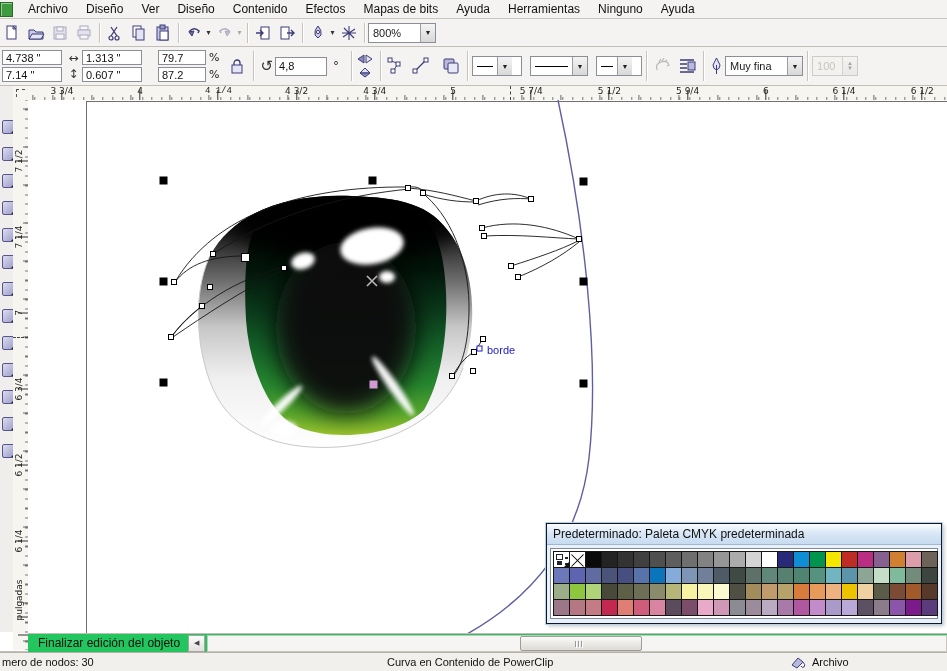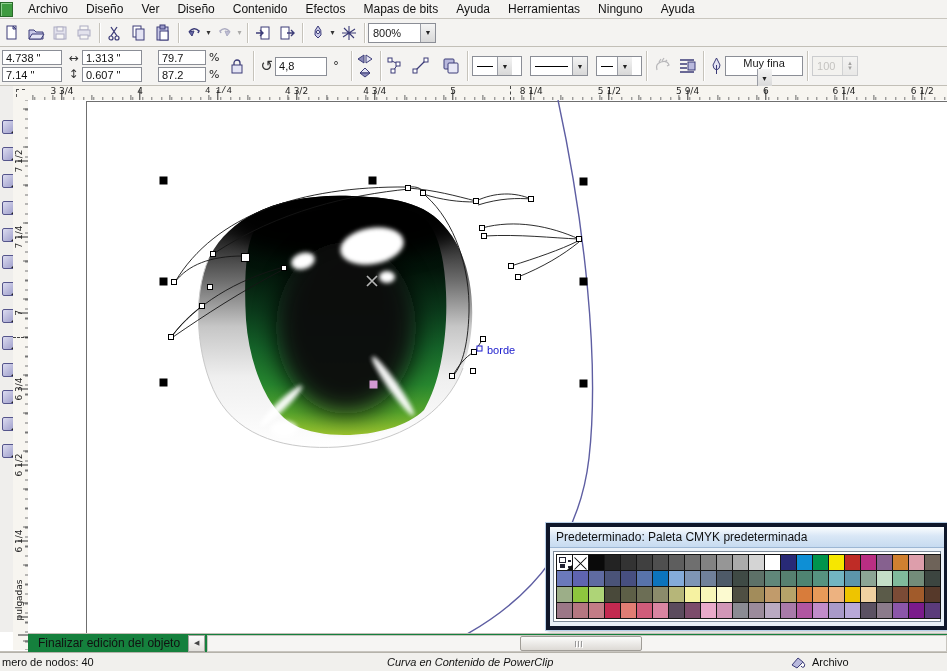--- a/index.html
+++ b/index.html
@@ -65,52 +65,52 @@
   .hlab{position:absolute;top:0;transform:translateX(-50%);font-size:9px;color:#222;
         font-family:"DejaVu Sans",sans-serif;white-space:nowrap;}
   .vlab{position:absolute;left:6px;transform:translate(-50%,-50%) rotate(-90deg);font-size:9px;color:#222;
         font-family:"DejaVu Sans",sans-serif;white-space:nowrap;}
   .hmark{position:absolute;left:482px;top:0;height:14px;border-left:1px dashed #444;}
   .vmark{position:absolute;top:237px;left:0;width:15px;border-top:1px dashed #444;}
   
   .canvas{position:absolute;left:28px;top:100px;width:919px;height:533px;background:#fff;overflow:hidden;}
   
   .palwin{position:absolute;left:546px;top:523px;width:394px;height:99px;background:#e9f0f8;
-          border:4px solid #0f172a;box-shadow:0 0 0 1px #b9d0e8,2px 2px 4px rgba(0,0,0,.25);}
+          border:1px solid #0f172a;box-shadow:0 0 0 1px #b9d0e8,2px 2px 4px rgba(0,0,0,.25);}
   .paltitle{height:20px;background:linear-gradient(#fbfdfe,#d9e7f6 45%,#c7dbf0);
             border-bottom:1px solid #9db7d4;font-size:12px;color:#101010;display:flex;
             align-items:center;padding-left:6px;}
   .palbody{margin:3px;border:1px solid #7d8a99;background:#fff;padding:2px;}
   .palgrid{display:grid;grid-template-columns:repeat(24,15px);grid-auto-rows:15px;gap:1px;
            background:#151515;border:1px solid #151515;width:383px;}
   .swatch{width:15px;height:15px;}
   .sw-x{background:#fff;position:relative;}
   .sw-x::before,.sw-x::after{content:"";position:absolute;left:-1px;right:-1px;top:50%;height:1px;background:#000;}
   .sw-x::before{transform:rotate(45deg);} .sw-x::after{transform:rotate(-45deg);}
   .sw-menu{background:#fff;position:relative;}
   .sw-menu::before{content:"";position:absolute;left:2px;top:2px;width:5px;height:4px;border:1px solid #223;
                    box-shadow:0 6px 0 -1px #223,7px 1px 0 -2px #223,7px 7px 0 -2px #223;}
   .sw-menu::after{content:"";position:absolute;right:0;bottom:0;border-left:5px solid transparent;
                   border-bottom:5px solid #111;}
   
-  .tabbar{position:absolute;left:28px;top:633px;width:919px;height:18px;background:#15803d;
+  .tabbar{position:absolute;left:28px;top:633px;width:919px;height:18px;background:#22c55e;
           border-top:1px solid #c2bfb7;display:flex;align-items:center;text-align:center;}
   .fillerbl{position:absolute;left:0;top:651px;width:28px;height:1px;background:#c2bfb7;}
   .edit-tab{font-size:12px;color:#111;padding-left:10px;white-space:nowrap;}
   .scroll-left{width:15px;height:15px;border:1px solid #a8a5a0;background:linear-gradient(#fcfcfc,#e2e0dc);
                margin-left:8px;display:flex;align-items:center;justify-content:center;font-size:7px;color:#444;}
   .scroll-track{flex:1;height:15px;background:#f6f5f3;border:1px solid #c8c5bf;margin-left:2px;position:relative;}
   .scroll-thumb{position:absolute;left:312px;top:0;width:120px;height:13px;background:linear-gradient(#fbfbfa,#dddad5);
                border:1px solid #a09d97;border-radius:2px;}
   .scroll-thumb::before{content:"";position:absolute;left:54px;top:4px;width:1px;height:6px;background:#999;
                box-shadow:3px 0 0 #999,6px 0 0 #999,1px 1px 0 #fff,4px 1px 0 #fff,7px 1px 0 #fff;}
   .statusbar{position:absolute;left:0;top:652px;width:947px;height:19px;background:#f1f0ed;
              border-top:1px solid #b5b2aa;font-size:11px;color:#111;}
   .st-left{position:absolute;left:2px;top:3px;}
-  .st-center{position:absolute;left:387px;top:3px;font-style:italic;}
+  .st-center{position:absolute;left:387px;top:3px;}
   .st-fill{position:absolute;left:812px;top:3px;}
   .bucket{position:absolute;left:790px;top:3px;}
 </style>
 </head>
 <body>
 
 <div class="menubar">
   <div class="doc-icon"></div>
   <span class="menu-item">Archivo</span>
   <span class="menu-item">Diseño</span>
@@ -308,21 +308,21 @@
     <svg width="20" height="20">
         <path d="M3,4 h14 M3,8 h7 M3,12 h7 M3,16 h14" stroke="#3c3c78" stroke-width="1.4"></path>
         <rect x="11" y="6" width="7" height="8" fill="#b9b9dd" stroke="#3c3c78"></rect>
       </svg>
   </div>
   <div class="sep2"></div>
   <svg width="11" height="18" style="margin:0 3px;">
       <path d="M5.5,1 L9,8 q0,4 -3.5,5 q-3.5,-1 -3.5,-5 z" fill="#e4e4f4" stroke="#3c3c78"></path>
       <path d="M5.5,8 v9" stroke="#3c3c78"></path>
     </svg>
-  <div class="combo" style="width:76px;flex-direction:column;">
+  <div class="combo" style="width:76px;">
     <span class="val">Muy fina</span>
     <span class="ddbtn">▼</span>
   </div>
   <div class="sep2"></div>
   <div class="combo dis" style="width:44px;background:#f2f1ee;">
     <span class="val" style="color:#77756f;">100</span>
     <span class="ddbtn" style="font-size:6px;line-height:5px;flex-direction:column;">▲<br>▼</span>
   </div>
 </div>
 
@@ -344,21 +344,21 @@
 <div class="ruler-corner"></div>
 <div class="hruler">
   <div class="hmark"></div>
 
 <span class="hlab" style="left: 34px;">3 3/4</span>
     <span class="hlab" style="left: 112.2px;">4</span>
     <span class="hlab" style="left: 190.4px; font-family: Liberation Mono, monospace;">4 1/4</span>
     <span class="hlab" style="left: 268.6px;">4 3/2</span>
     <span class="hlab" style="left: 346.8px;">4 3/4</span>
     <span class="hlab" style="left: 425px;">5</span>
-    <span class="hlab" style="left: 503.2px;">8 1/4</span>
+    <span class="hlab" style="left: 503.2px;">5 7/4</span>
     <span class="hlab" style="left: 581.4px;">5 1/2</span>
     <span class="hlab" style="left: 659.6px;">5 9/4</span>
     <span class="hlab" style="left: 737.8px;">6</span>
     <span class="hlab" style="left: 816px;">6 1/4</span>
     <span class="hlab" style="left: 894.2px;">6 1/2</span>
   </div>
 <div class="vruler">
   <div class="vmark"></div>
 <span class="vlab" style="top: 61px;">7 1/2</span>
     <span class="vlab" style="top: 137px;">7 1/4</span>
@@ -596,20 +596,20 @@
 <div class="tabbar">
   <span class="edit-tab">Finalizar edición del objeto</span>
   <span class="scroll-left">◀</span>
   <div class="scroll-track">
     <div class="scroll-thumb"></div>
   </div>
 </div>
 <div class="fillerbl"></div>
 
 <div class="statusbar">
-  <span class="st-left">mero de nodos: 40</span>
+  <span class="st-left">mero de nodos: 30</span>
   <span class="st-center">Curva en Contenido de PowerClip</span>
   <svg class="bucket" width="17" height="13">
     <path d="M2,9 L8,2 L13,6 L7,12 z" fill="#b9b9dd" stroke="#3c3c78"></path>
     <path d="M13,6 q3,3 1,5 q-2,1 -3,-1" fill="#fff" stroke="#3c3c78"></path>
   </svg>
   <span class="st-fill">Archivo</span>
 </div>
 
 </body></html>

